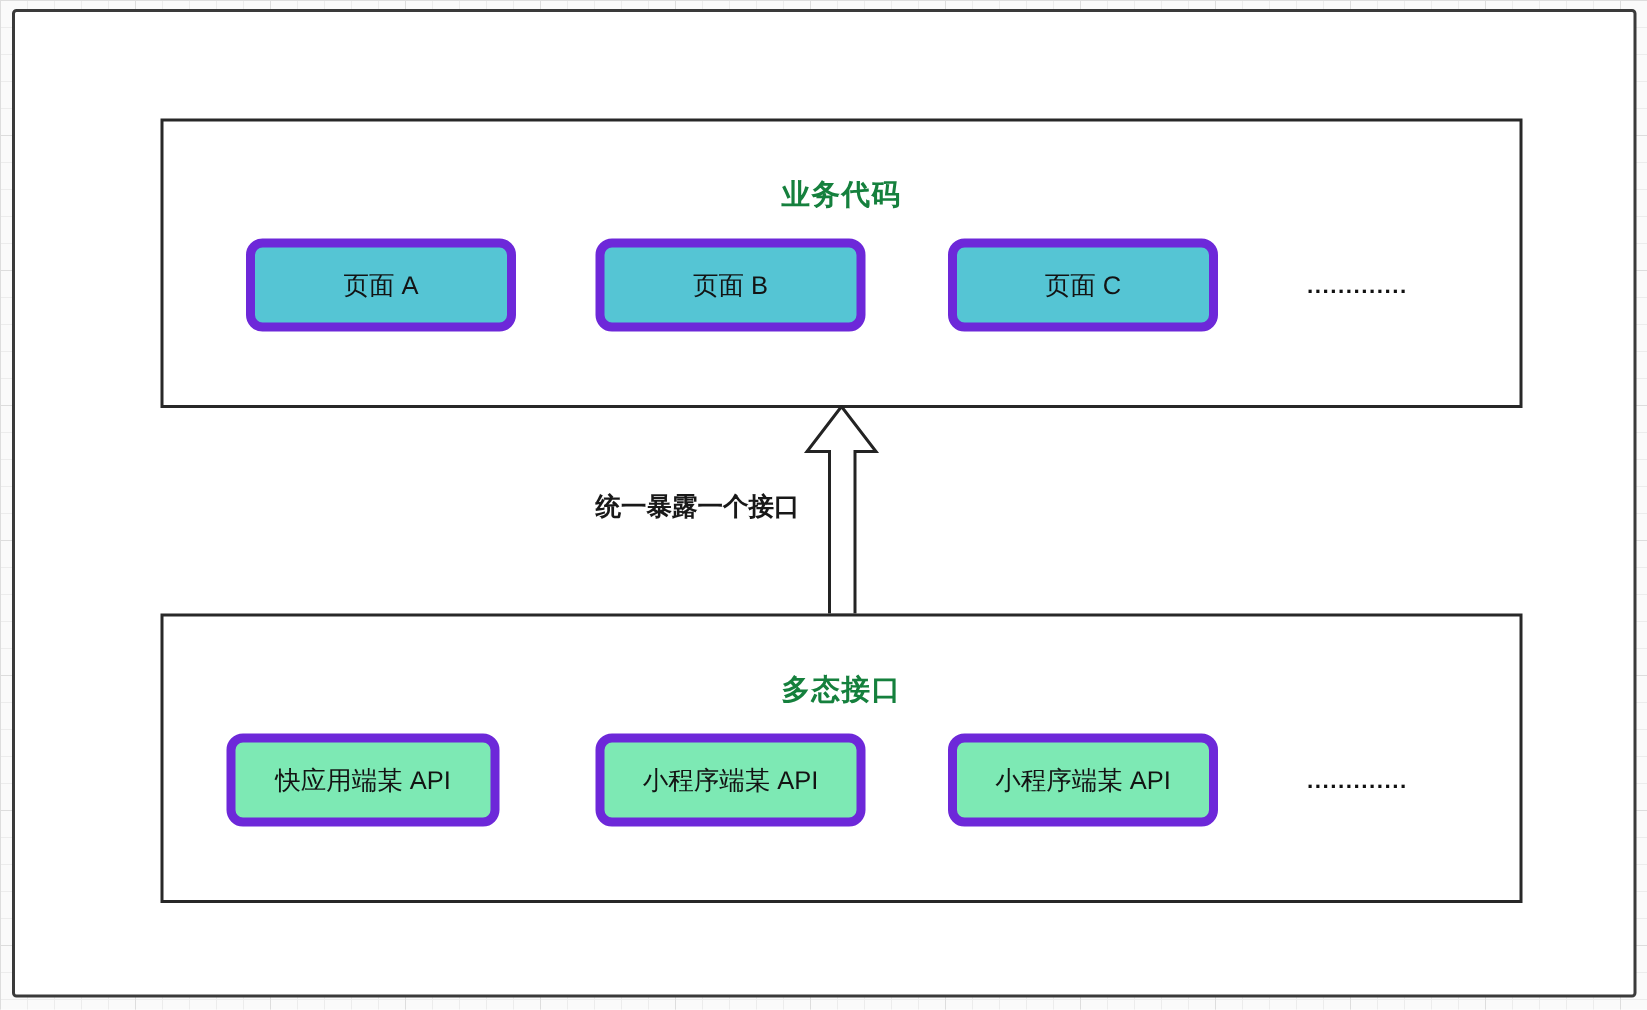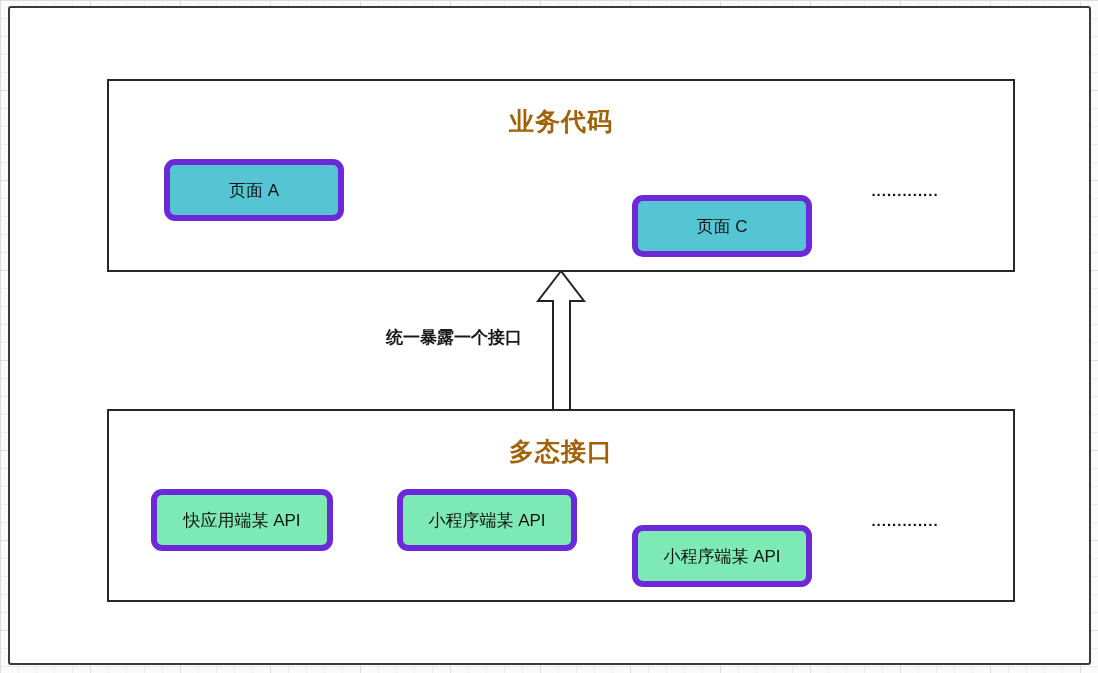--- a/index.html
+++ b/index.html
@@ -38,67 +38,67 @@
     left: 97px;
     width: 908px;
     height: 193px;
     background: #ffffff;
     border: 2px solid #282828;
     box-sizing: border-box;
   }
   .section.top    { top: 71px;  }
   .section.bottom { top: 401px; }
   .section-title {
-    margin: 0;
+    margin: 12px;
     padding-top: 24px;
     text-align: center;
-    font-size: 25px;
+    font-size: 19px;
     font-weight: 700;
     letter-spacing: 1px;
-    color: #a16207;
+    color: #15803d;
   }
   .card {
     position: absolute;
     top: 78px;
     width: 180px;
     height: 62px;
     border: 6px solid #6d28d9;
     border-radius: 11px;
     box-sizing: border-box;
     display: flex;
     align-items: center;
     justify-content: center;
     font-size: 17px;
     font-weight: 500;
     color: #131313;
     white-space: nowrap;
   }
   .card.pos-1 { left: 55px;  }
   .card.pos-2 { left: 288px; }
-  .card.pos-3 { left: 523px; margin-top: 36px; }
+  .card.pos-3 { left: 523px; }
   .section.bottom .card.pos-1 { left: 42px; width: 182px; }
   .card-page { background: #55c5d4; }
   .card-api  { background: #7de9b4; }
   .ellipsis {
     position: absolute;
     top: 78px;
     left: 740px;
     width: 112px;
     height: 62px;
     display: flex;
     align-items: center;
     justify-content: center;
     font-size: 15px;
     font-weight: 700;
     letter-spacing: 1px;
     color: #101010;
   }
   .arrow-label {
     position: absolute;
-    left: 376px;
+    left: 387px;
     top: 318px;
     font-size: 17px;
     font-weight: 600;
     color: #181818;
     white-space: nowrap;
   }
   .arrow-svg {
     position: absolute;
     left: 525px;
     top: 262px;
@@ -108,20 +108,23 @@
 </style>
 </head>
 <body>
 
 <div class="frame">
 
   <section class="section top">
     <h2 class="section-title">业务代码</h2>
     <div class="card card-page pos-1">
       <span>页面 A</span>
+    </div>
+    <div class="card card-page pos-2">
+      <span>页面 B</span>
     </div>
     <div class="card card-page pos-3">
       <span>页面 C</span>
     </div>
     <div class="ellipsis">.............</div>
   </section>
 
   <div class="arrow-label">统一暴露一个接口</div>
 
   <svg class="arrow-svg" viewBox="0 0 52 142" aria-hidden="true">

